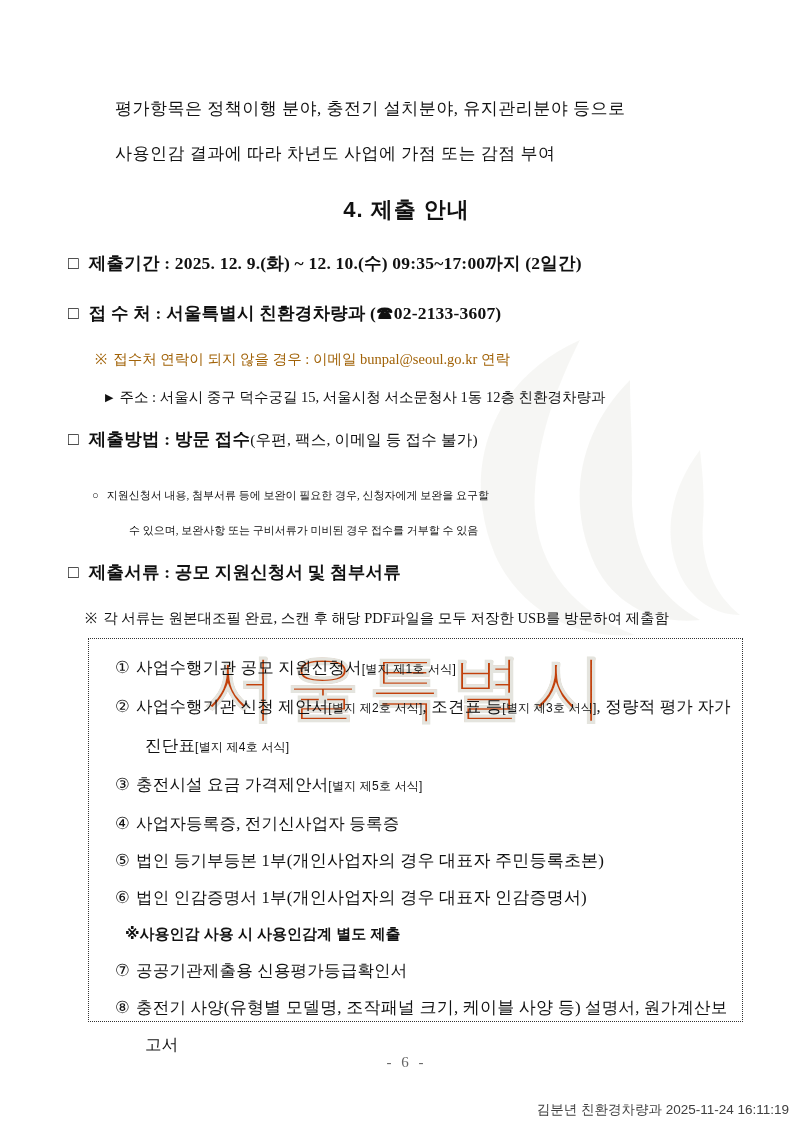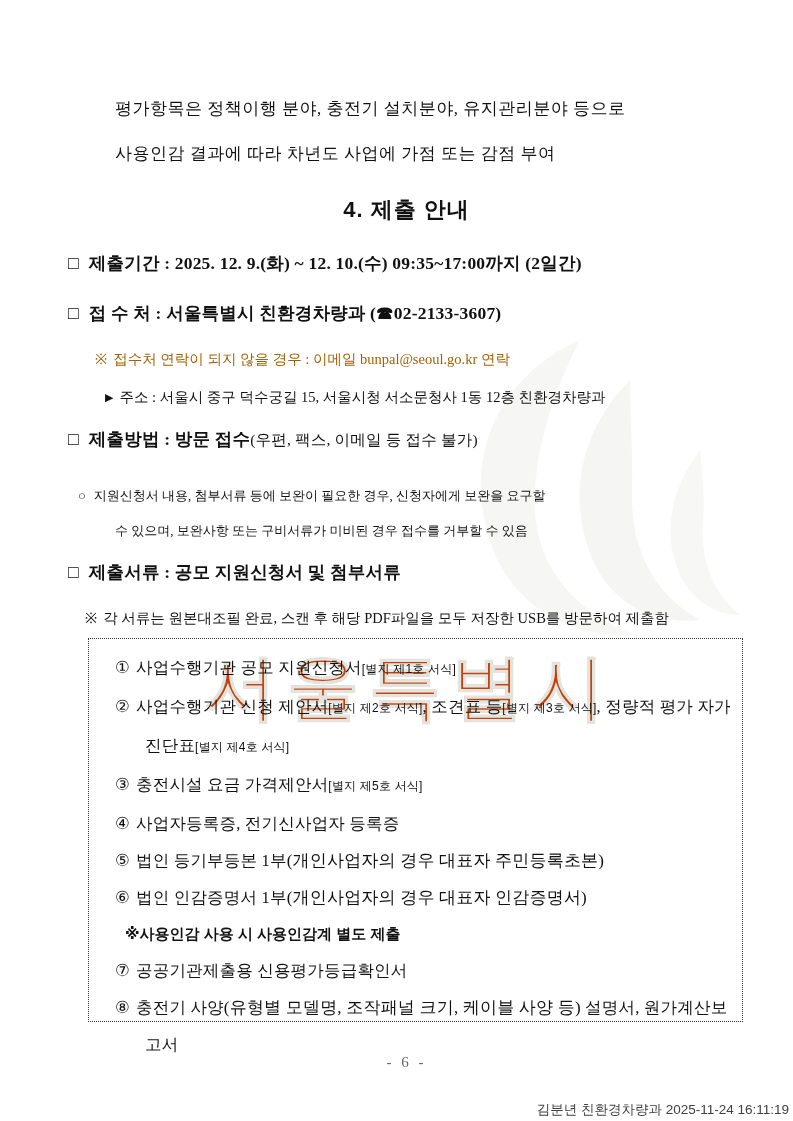--- a/index.html
+++ b/index.html
@@ -85,22 +85,22 @@
   .note-line .marker { margin-right: 6px; }
   .addr-line {
     margin-top: 19px;
     margin-left: 37px;
     font-size: 14.5px;
     line-height: 19px;
   }
   .addr-line .marker { font-size: 11px; margin-right: 6px; vertical-align: 1px; }
   .circle-item {
     margin-top: 26px;
-    margin-left: 10px;
-    font-size: 13px;
+    margin-left: 24px;
+    font-size: 11px;
     line-height: 35px;
   }
   .circle-item .marker { margin-right: 8px; }
   .circle-item .cont { display: block; margin-left: 37px; }
   .usb-note {
     margin-top: 24px;
     margin-left: 17px;
     font-size: 14.5px;
     line-height: 20px;
   }

